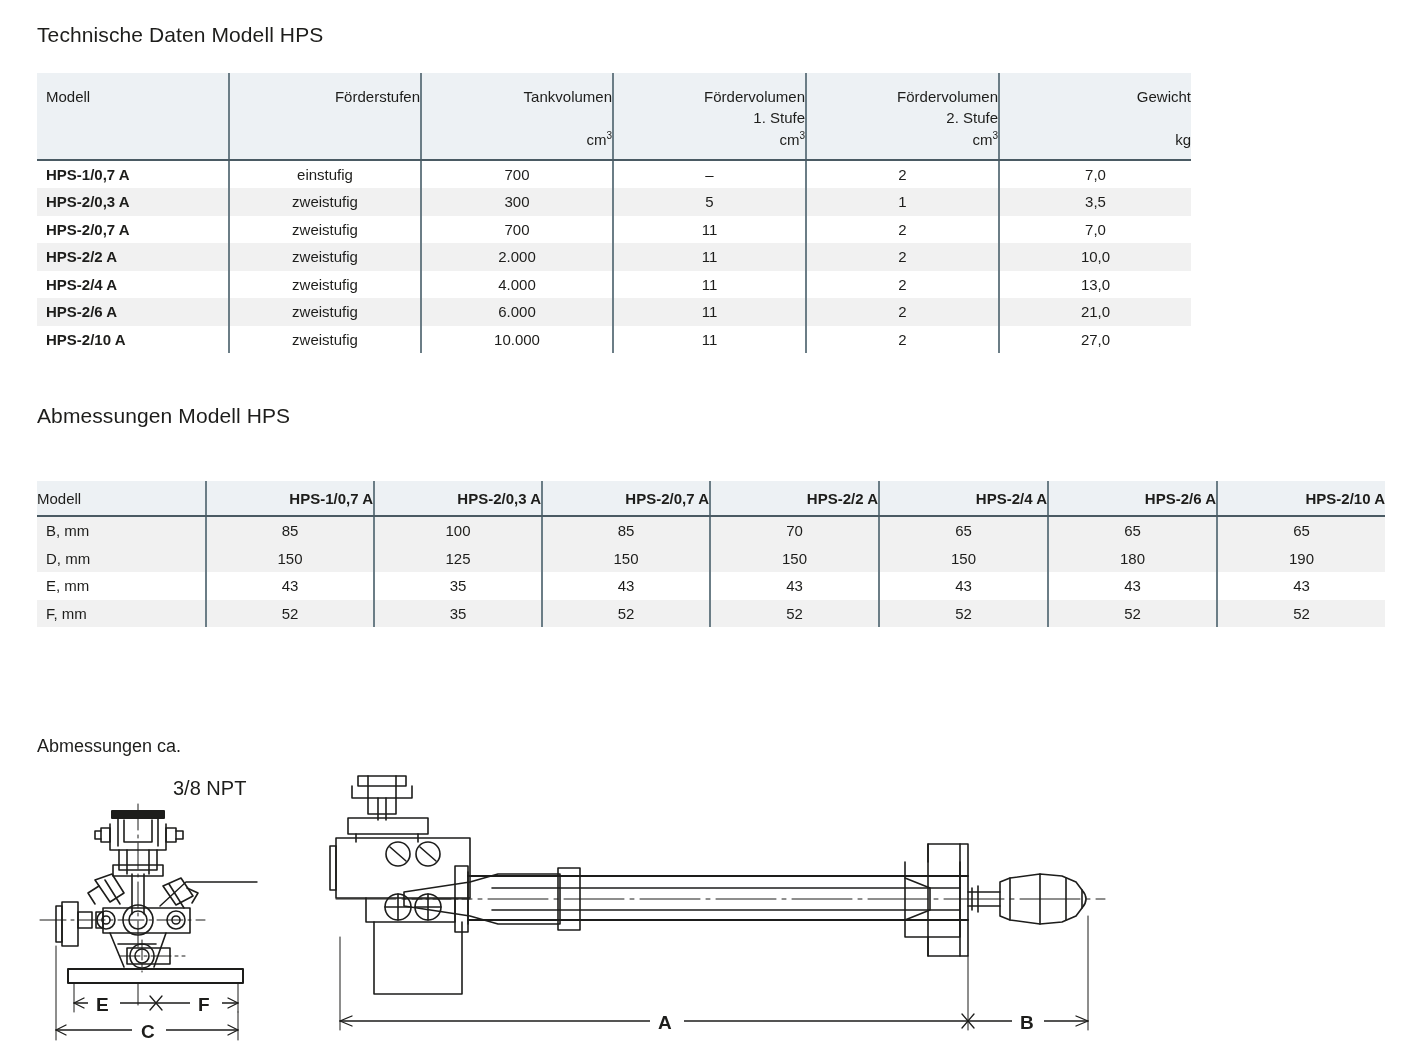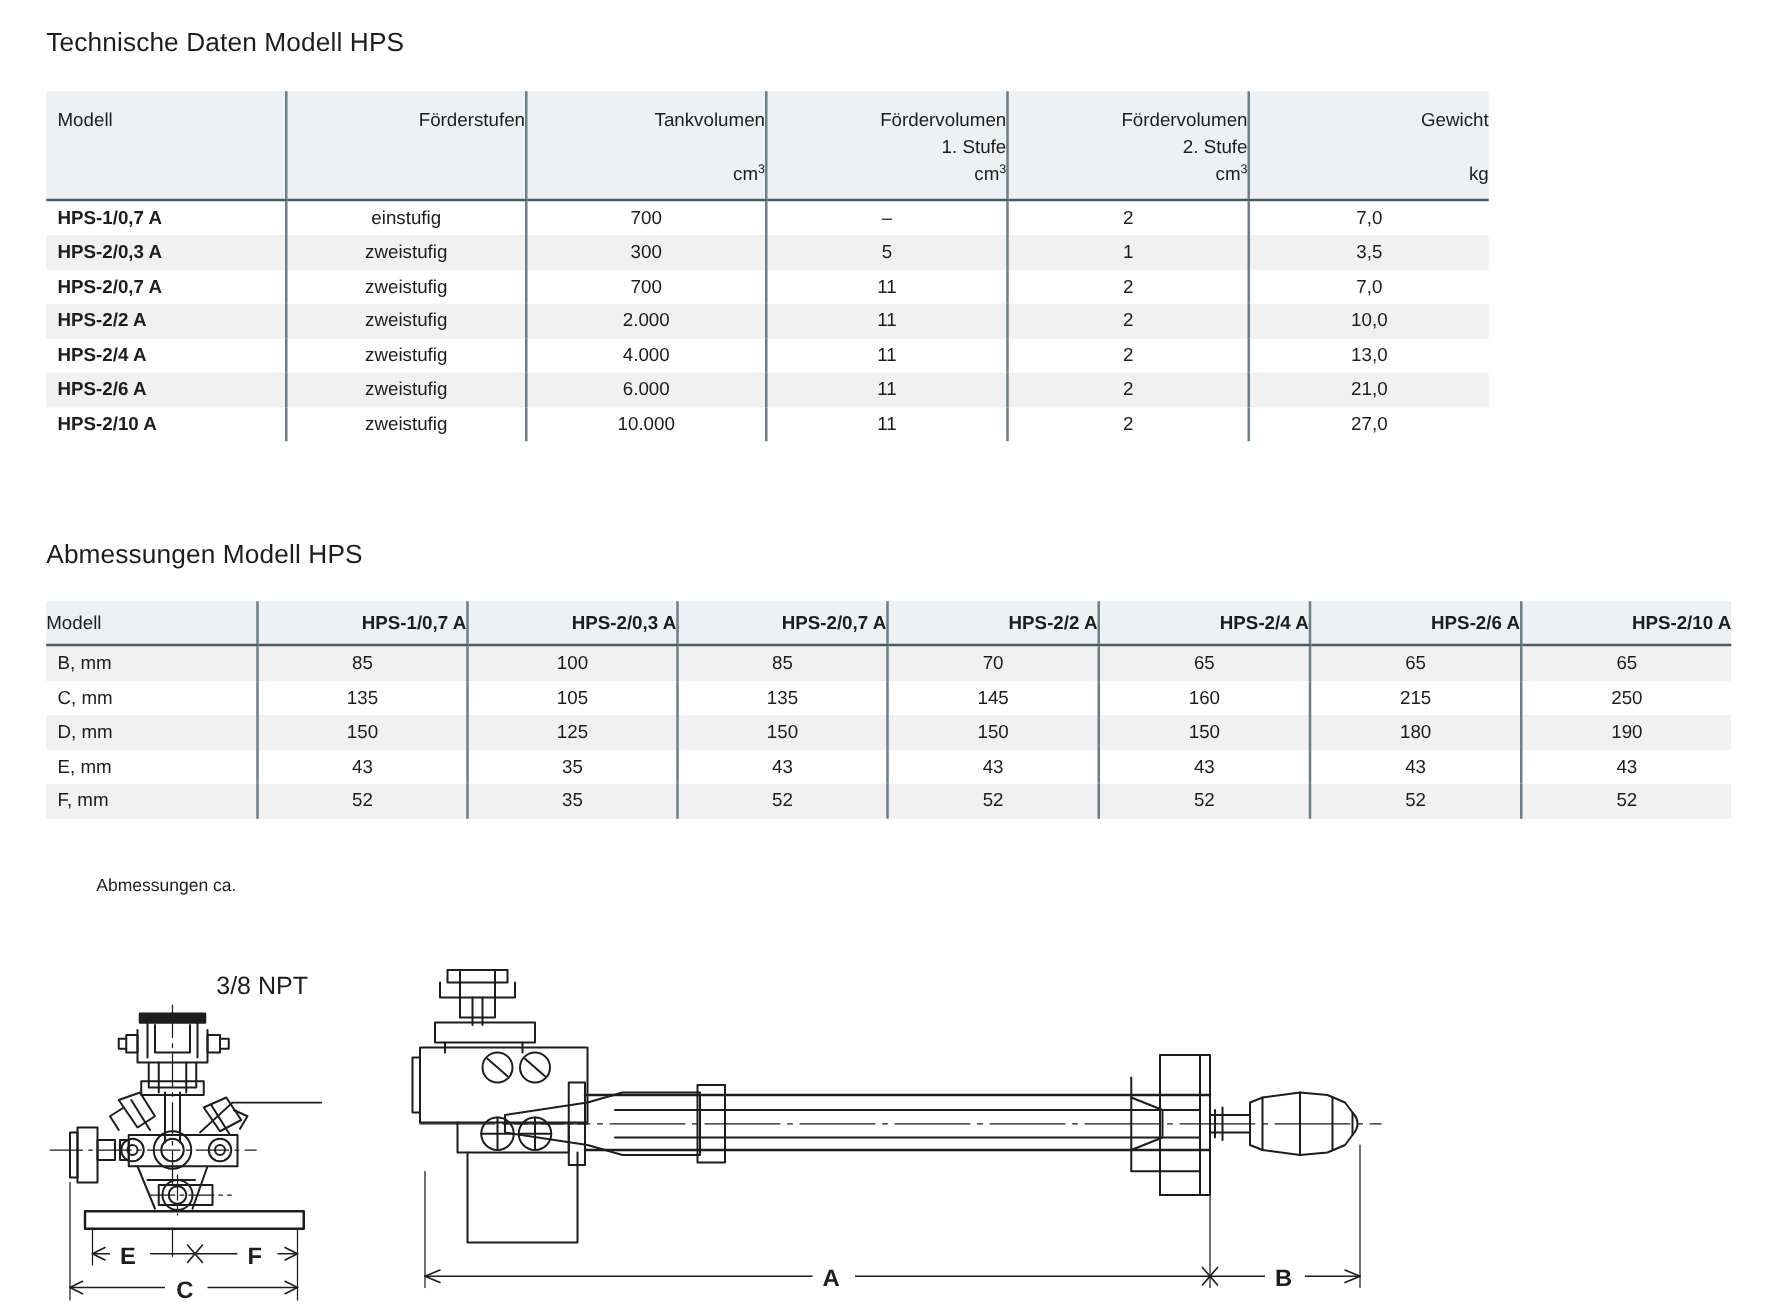--- a/index.html
+++ b/index.html
@@ -19,21 +19,21 @@
   
   .section-title {
     position: absolute;
     font-size: 21px;
     font-weight: 400;
     color: #1d1d1b;
     letter-spacing: 0.1px;
     white-space: nowrap;
   }
   #title-tech { left: 37px; top: 23px; }
-  #title-dims { left: 37px; top: 432px; }
+  #title-dims { left: 37px; top: 404px; }
 
   
   table.dt {
     position: absolute;
     border-collapse: collapse;
     font-size: 15px;
     color: #1d1d1b;
   }
   table.dt thead th {
     background: #edf1f4;
@@ -70,24 +70,23 @@
   
   #table-tech { left: 37px; top: 73px; width: 1154px; }
   
   #table-dims { left: 37px; top: 481px; width: 1348px; }
   #table-dims thead th { font-weight: bold; }
   #table-dims .hcell { padding: 7px 0 6px 0; }
   #table-dims .hcell.left { font-weight: 400; }
 
   .footnote {
     position: absolute;
-    left: 37px; top: 700px;
-    font-size: 14px;
+    left: 37px; top: 736px;
+    font-size: 18px;
     color: #1d1d1b;
-    margin-left: 40px;
   }
 
   
   #drawings {
     position: absolute;
     left: 0; top: 762px;
     width: 1426px; height: 288px;
   }
   #drawings svg { display: block; }
   .dimlabel {
@@ -369,46 +368,20 @@
           <td>
             <div class="cell">65</div>
           </td>
           <td>
             <div class="cell">65</div>
           </td>
           <td>
             <div class="cell">65</div>
           </td>
         </tr>
-        <tr>
-          <td>
-            <div class="cell rowhead">C, mm</div>
-          </td>
-          <td>
-            <div class="cell">135</div>
-          </td>
-          <td>
-            <div class="cell">105</div>
-          </td>
-          <td>
-            <div class="cell">135</div>
-          </td>
-          <td>
-            <div class="cell">145</div>
-          </td>
-          <td>
-            <div class="cell">160</div>
-          </td>
-          <td>
-            <div class="cell">215</div>
-          </td>
-          <td>
-            <div class="cell">250</div>
-          </td>
-        </tr>
         <tr class="alt">
           <td>
             <div class="cell rowhead">D, mm</div>
           </td>
           <td>
             <div class="cell">150</div>
           </td>
           <td>
             <div class="cell">125</div>
           </td>

